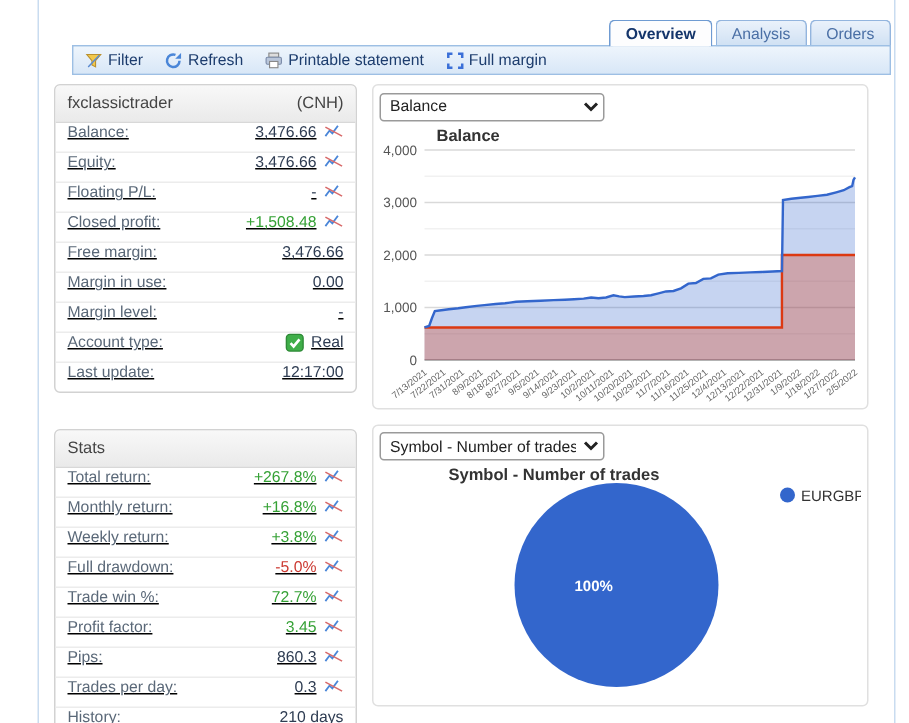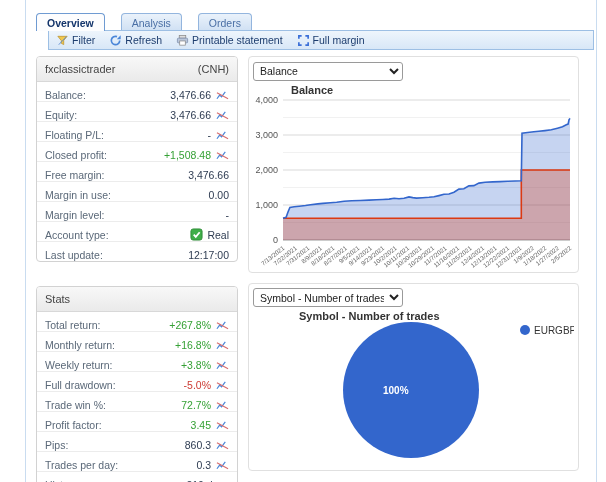--- a/index.html
+++ b/index.html
@@ -1,41 +1,41 @@
 <!DOCTYPE html>
 <html><head>
 <meta charset="utf-8">
 <style>
   html,body{margin:0;padding:0;background:#fff;}
   body{width:606px;height:482px;font-family:"Liberation Sans",sans-serif;overflow:hidden;}
   .page{position:relative;margin-left:25px;width:572px;min-height:482px;box-sizing:border-box;
         border-left:1px solid #c9dcf0;border-right:1px solid #c9dcf0;padding:12px 2px 0 2px;}
   
-  .tabs{display:flex;gap:16px;margin-left:8px;}
+  .tabs{display:flex;gap:2px;margin-left:8px;justify-content:flex-end;}
   .tab{padding:3px 10px 2px 10px;font-size:10.5px;border:1px solid #93b5de;border-bottom:none;
        border-radius:4px 4px 0 0;background:linear-gradient(#eaf2fb,#cfe0f3);color:#4a6fa5;
        cursor:pointer;position:relative;top:1px;}
   .tab.active{background:#fdfdfe;color:#14356b;font-weight:bold;border-color:#6f9bd2;z-index:2;}
   
   .toolbar{display:flex;align-items:center;gap:14px;border:1px solid #9dbfe4;
            background:linear-gradient(#eef5fc,#d8e7f7);height:18px;padding:0 7px;
            font-size:10.5px;color:#1d3d6e;position:relative;z-index:1;margin-left:20px;}
   .tbtn{display:flex;align-items:center;gap:3px;cursor:pointer;}
   .tbtn .ticon{display:inline-flex;width:13px;height:13px;}
   .tbtn .ticon svg{width:13px;height:13px;}
   
   .content{display:flex;margin-top:6px;}
   .left-col{width:202px;margin-left:8px;flex:none;}
   .right-col{width:331px;margin-left:10px;flex:none;}
   
   .panel{border:1px solid #d2d2d2;border-radius:4px;background:#fff;margin-bottom:24px;overflow:hidden;}
   .panel-header{display:flex;justify-content:space-between;align-items:center;
                 background:linear-gradient(#f8f8f8,#eaeaea);border-bottom:1px solid #d8d8d8;
                 padding:5px 8px;font-size:11px;color:#444;height:14px;}
-  .row{display:flex;align-items:flex-end;border-top:1px solid #ececec;padding:0 8px;height:19px;font-size:10.5px;}
+  .row{display:flex;align-items:flex-start;border-top:1px solid #ececec;padding:0 8px;height:19px;font-size:10.5px;text-decoration:underline;}
   .row:first-child{border-top:none;}
   .row .lbl{flex:1;color:#5a6878;}
   .row .val{color:#2e3c52;}
   .val.green{color:#35a135;}
   .val.red{color:#cc3b33;}
   .cicon{margin-left:5px;width:13px;height:11px;display:inline-flex;}
   .cicon svg{width:13px;height:11px;}
   .badge{margin-right:4px;width:13px;height:13px;display:inline-flex;}
   .badge svg{width:13px;height:13px;}
   

